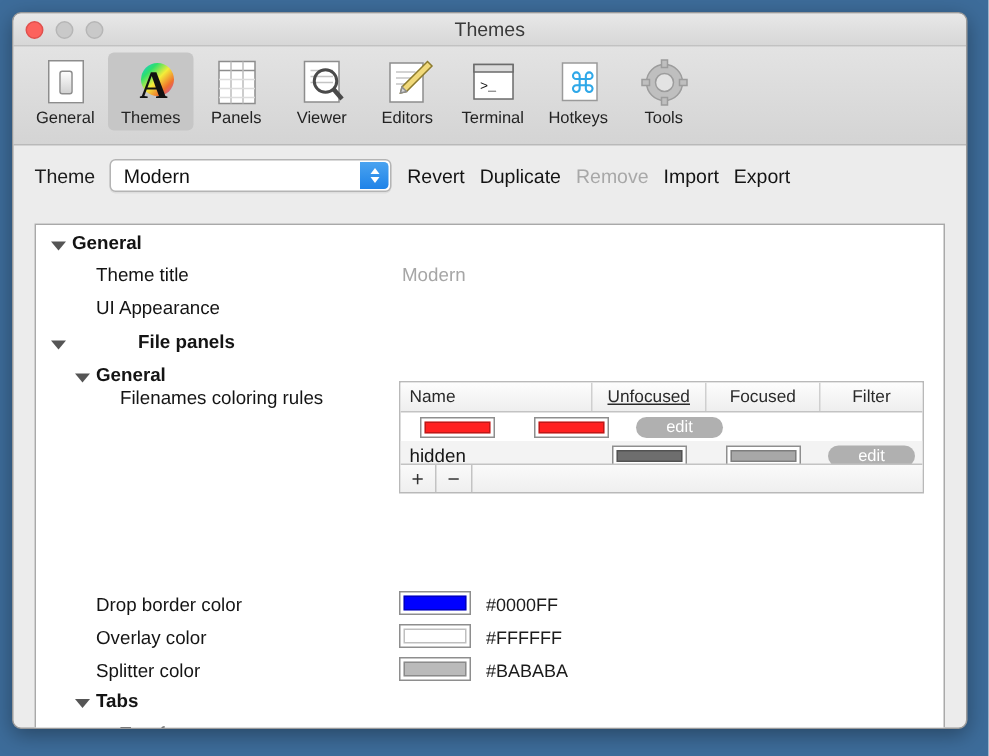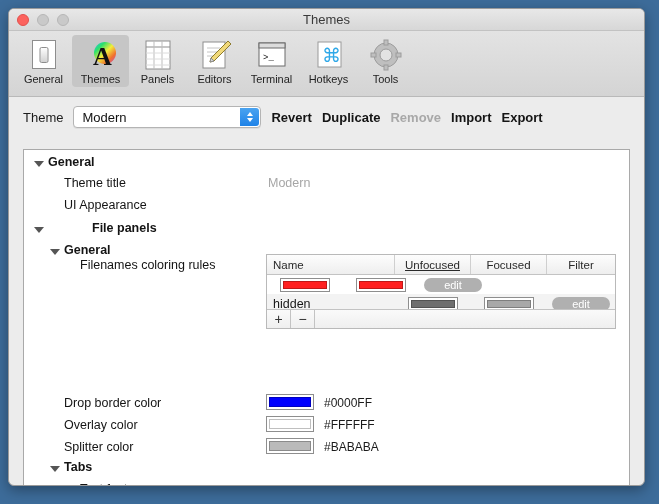--- a/index.html
+++ b/index.html
@@ -93,21 +93,21 @@
     width: 0; height: 0;
     border-left: 3.5px solid transparent;
     border-right: 3.5px solid transparent;
   }
   .arrows .up { border-bottom: 4px solid #fff; }
   .arrows .dn { border-top: 4px solid #fff; }
 
   #theme-popup { width: 188px; }
 
   .tbtn {
-    font-size: 13px; font-weight: bold; color: #141414;
+    font-size: 13px; font-weight: normal; color: #141414;
     cursor: default;
   }
   .tbtn.disabled { color: #a8a8a8; }
 
   
   #panel {
     position: absolute;
     left: 14px; top: 140px;
     width: 607px; height: 340px;
     background: #fff;
@@ -260,20 +260,33 @@
           <line x1="13" y1="3" x2="13" y2="31" stroke="#bdbdbd"></line>
           <line x1="21" y1="3" x2="21" y2="31" stroke="#bdbdbd"></line>
           <line x1="5" y1="15" x2="29" y2="15" stroke="#dcdcdc"></line>
           <line x1="5" y1="21" x2="29" y2="21" stroke="#dcdcdc"></line>
           <line x1="5" y1="27" x2="29" y2="27" stroke="#dcdcdc"></line>
         </svg>
       </div>
       <div class="tb-label">Panels</div>
     </div>
 
+    <div class="tb-item">
+      <div class="tb-icon">
+        <svg width="34" height="34" viewBox="0 0 34 34">
+          <rect x="5" y="3" width="23" height="27" fill="#fff" stroke="#8d8d8d"></rect>
+          <line x1="9" y1="9" x2="24" y2="9" stroke="#c4c4c4"></line>
+          <line x1="9" y1="13" x2="24" y2="13" stroke="#c4c4c4"></line>
+          <line x1="9" y1="17" x2="24" y2="17" stroke="#c4c4c4"></line>
+          <circle cx="19" cy="16" r="7.5" fill="none" stroke="#4a4a4a" stroke-width="2"></circle>
+          <line x1="24" y1="21" x2="30" y2="28" stroke="#4a4a4a" stroke-width="3"></line>
+        </svg>
+      </div>
+      <div class="tb-label">Viewer</div>
+    </div>
 
     <div class="tb-item">
       <div class="tb-icon">
         <svg width="34" height="34" viewBox="0 0 34 34">
           <rect x="5" y="4" width="22" height="26" fill="#fff" stroke="#8d8d8d"></rect>
           <line x1="9" y1="10" x2="22" y2="10" stroke="#c4c4c4"></line>
           <line x1="9" y1="14" x2="22" y2="14" stroke="#c4c4c4"></line>
           <line x1="9" y1="18" x2="20" y2="18" stroke="#c4c4c4"></line>
           <polygon points="30,3 33,6 16,23 12,24 13,20" fill="#f1d97a" stroke="#8d7b2e"></polygon>
           <polygon points="12,24 13,20 16,23" fill="#d8d8d8" stroke="#8d8d8d"></polygon>

